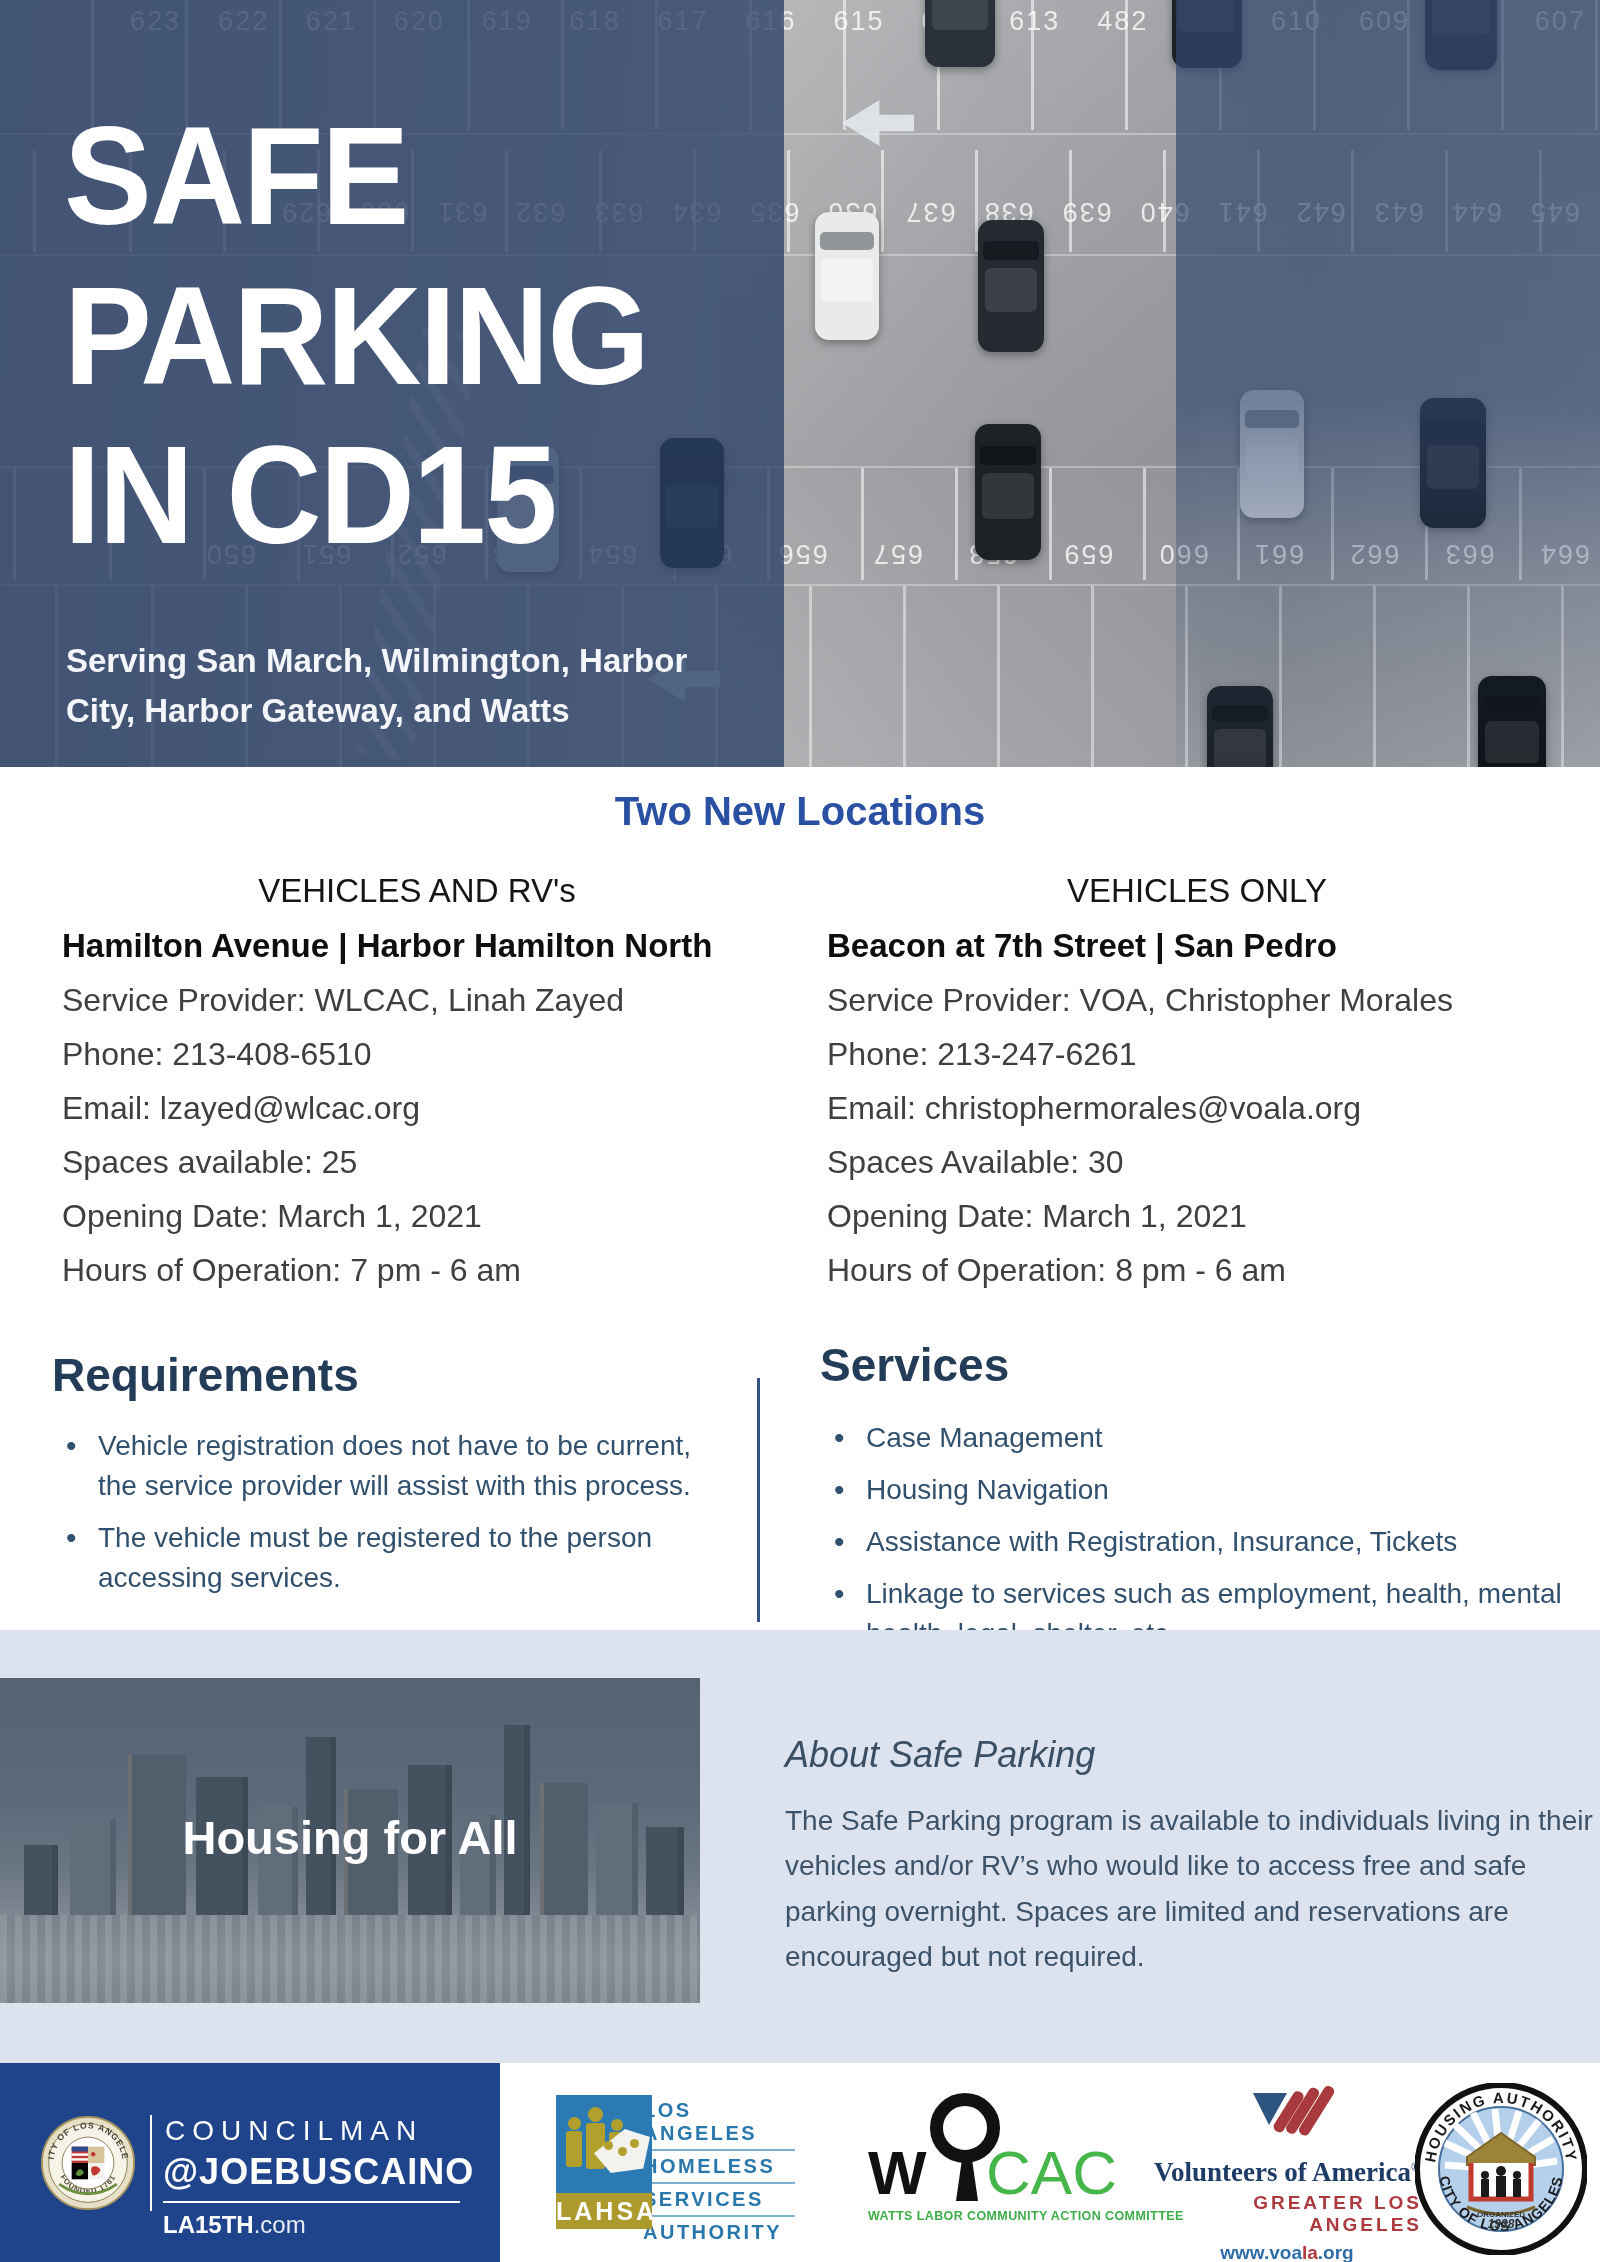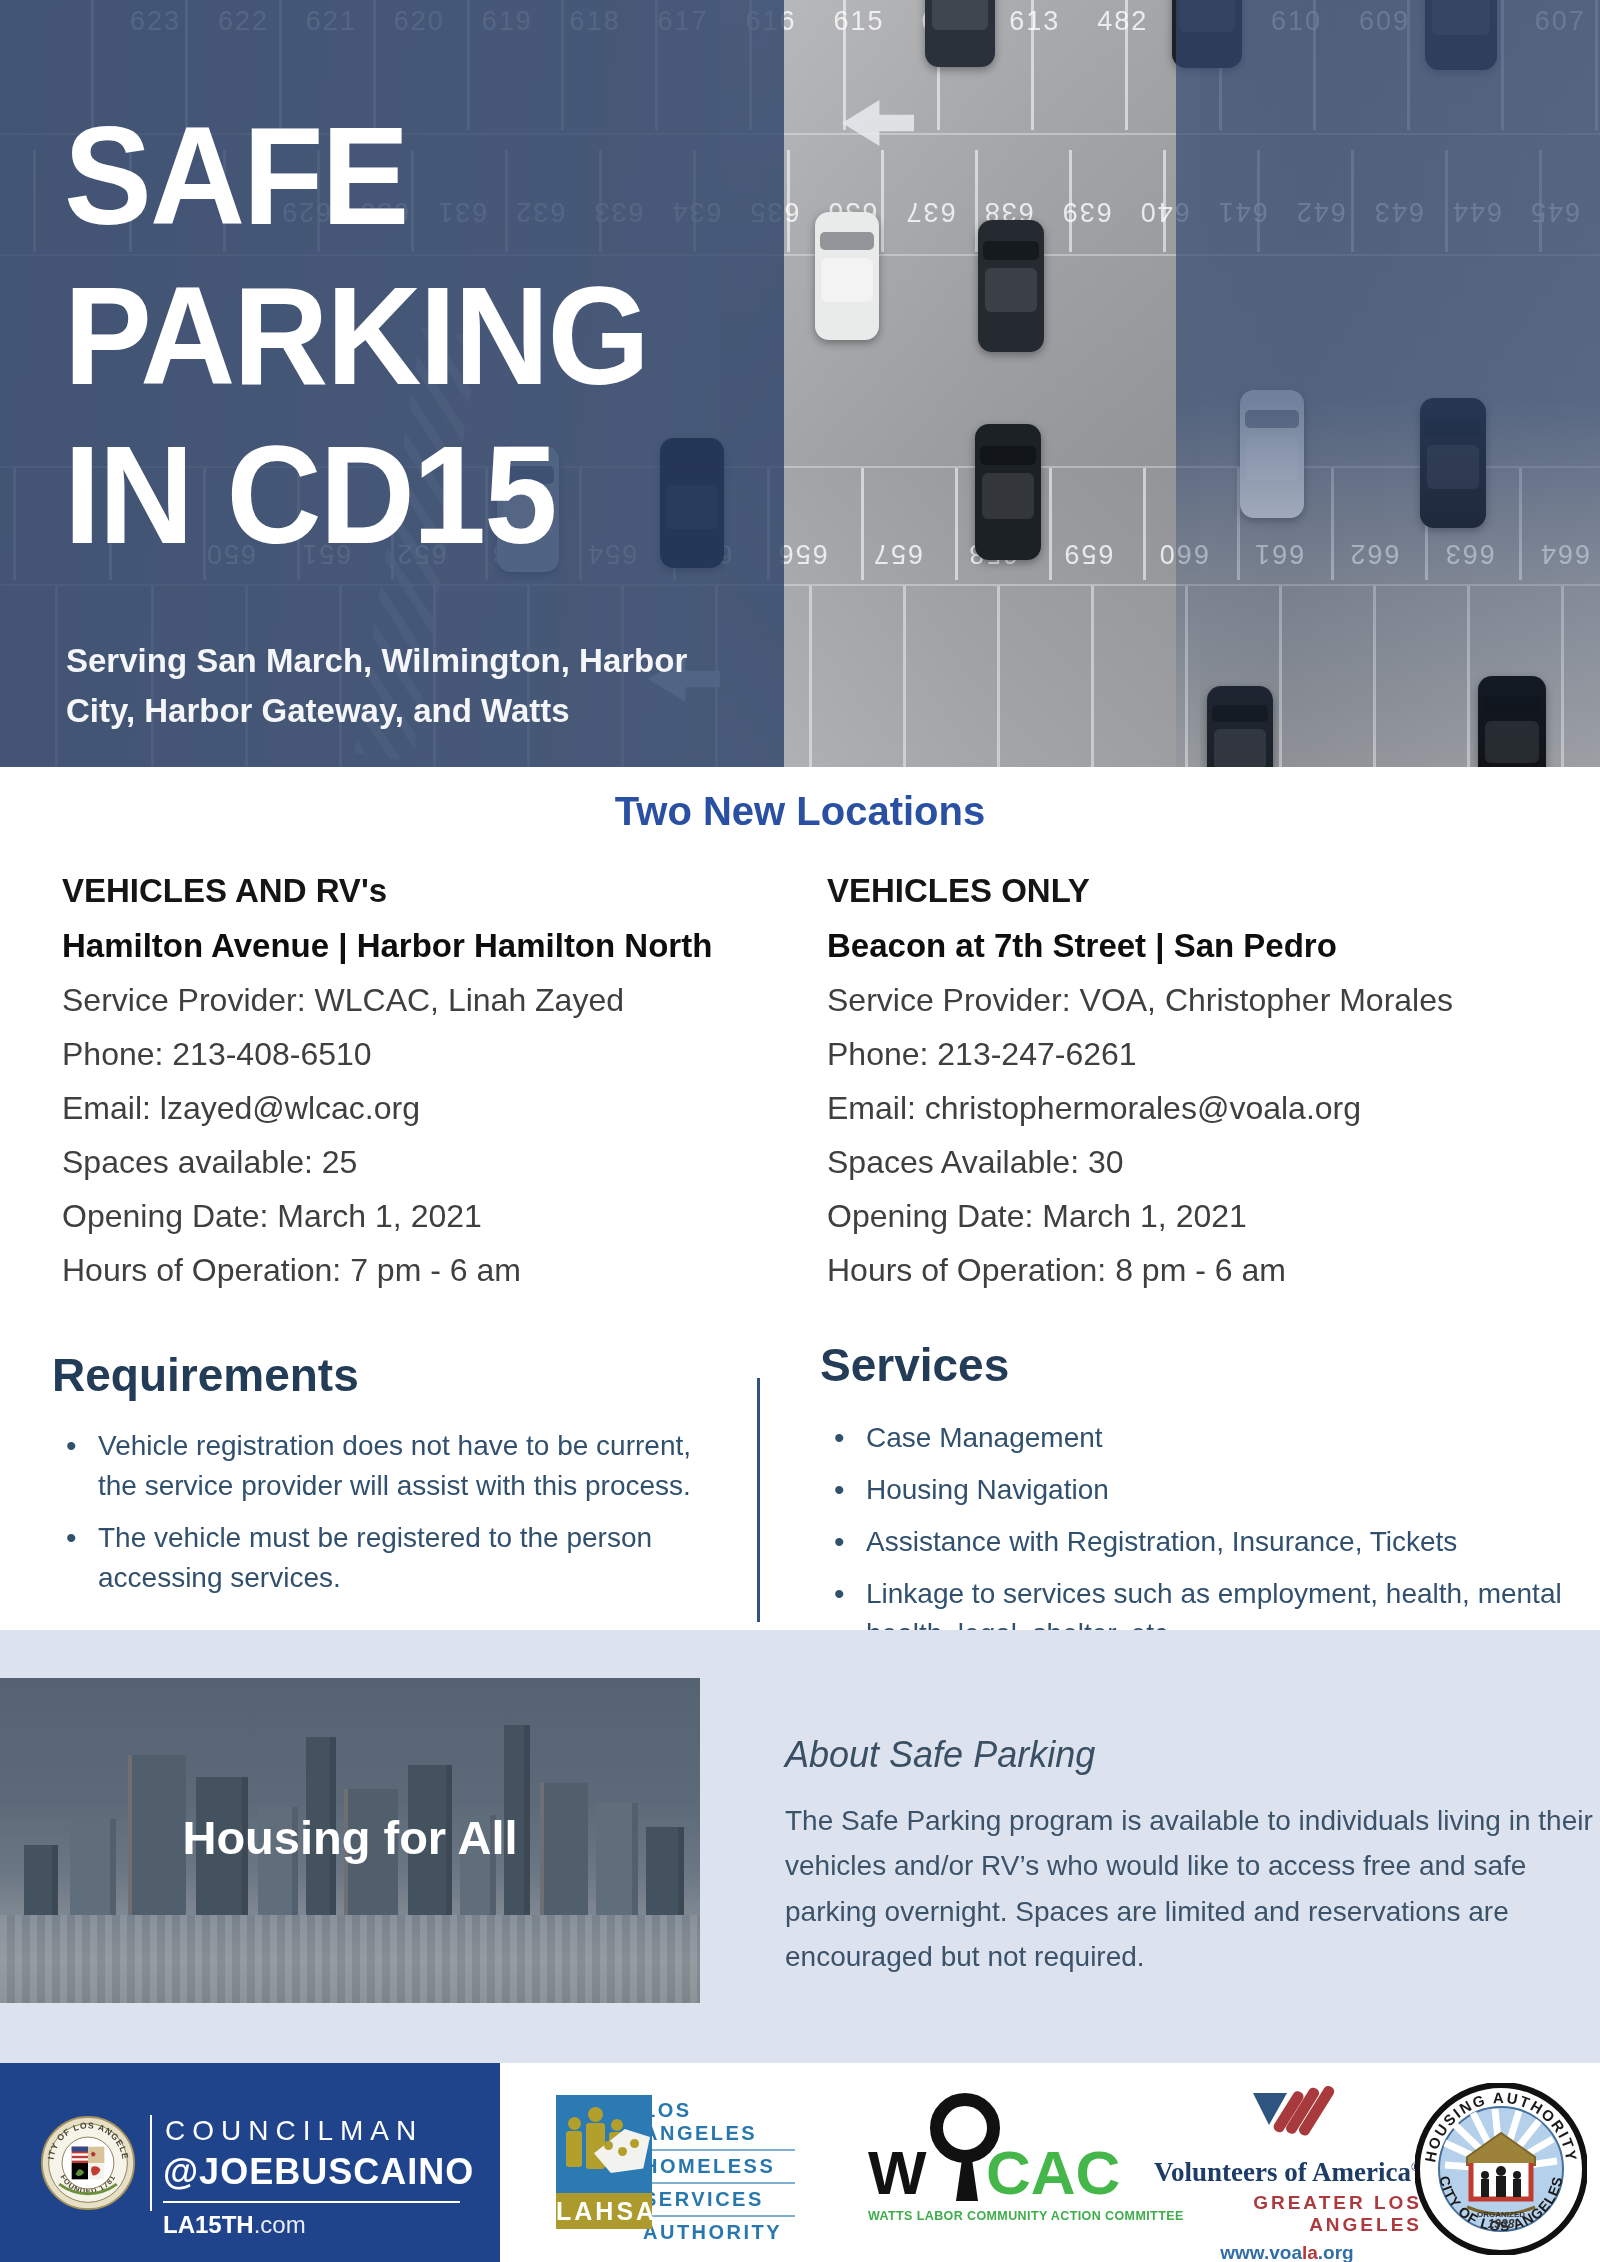--- a/index.html
+++ b/index.html
@@ -41,21 +41,21 @@
   .hero-sub{position:absolute;left:66px;top:636px;width:680px;margin:0;color:#f4f6f9;
         font-size:33px;font-weight:700;line-height:1.5;}
 
   
   .locations{position:absolute;left:0;top:767px;width:1600px;height:553px;background:#ffffff;}
   .loc-heading{position:absolute;left:0;top:22px;width:1600px;margin:0;text-align:center;
         color:#2a50a3;font-size:40px;font-weight:800;}
   .loc-card{position:absolute;top:96px;}
   .loc-card.left{left:62px;width:710px;}
   .loc-card.right{left:827px;width:740px;}
-  .loc-type{margin:0;font-size:33px;font-weight:700;color:#151515;line-height:55px;}
+  .loc-type{margin:0;font-size:33px;font-weight:400;color:#151515;line-height:55px;text-align:center;}
   .loc-name{margin:0;font-size:33px;font-weight:800;color:#0e0e0e;line-height:55px;}
   .loc-details div{font-size:32px;color:#3f3f3f;line-height:54px;}
 
   
   .reqserv{position:absolute;left:0;top:1320px;width:1600px;height:310px;background:#ffffff;}
   .rs-heading{margin:0;font-size:46px;font-weight:800;color:#233c58;}
   .req-heading{position:absolute;left:52px;top:28px;}
   .svc-heading{position:absolute;left:820px;top:18px;}
   .rs-list{position:absolute;margin:0;padding:0;list-style:none;}
   .req-list{left:60px;top:106px;width:670px;}
@@ -109,21 +109,21 @@
   .lahsa-text{display:flex;flex-direction:column;justify-content:center;width:152px;}
   .lahsa-text span{display:block;color:#2878ad;font-size:20px;font-weight:700;letter-spacing:2.5px;
         padding:4px 0;border-bottom:2px solid #7fb0d2;}
   .lahsa-text span:last-child{border-bottom:none;}
 
   .wlcac{position:absolute;left:868px;top:30px;width:240px;height:140px;}
   .wl-ring{position:absolute;left:62px;top:0;width:44px;height:44px;border:13px solid #111;border-radius:50%;}
   .wl-stem{position:absolute;left:88px;top:62px;width:22px;height:46px;background:#111;
         clip-path:polygon(30% 0,70% 0,100% 100%,0 100%);}
   .wl-w{position:absolute;left:0;top:44px;font-size:62px;font-weight:800;color:#111;}
-  .wl-cac{position:absolute;left:118px;top:44px;font-size:62px;font-weight:700;color:#45b649;}
+  .wl-cac{position:absolute;left:118px;top:44px;font-size:62px;font-weight:400;color:#45b649;}
   .wl-caption{position:absolute;left:0;top:116px;width:240px;font-size:12.5px;font-weight:700;
         color:#3dae49;letter-spacing:.4px;white-space:nowrap;}
 
   .voa{position:absolute;left:1152px;top:22px;width:270px;text-align:center;}
   .voa-name{margin:4px 0 0;font-family:"Liberation Serif",serif;font-size:27px;font-weight:700;color:#1d3c66;}
   .voa-reg{font-size:12px;vertical-align:super;}
   .voa-sub{margin:4px 0 0;font-size:19px;font-weight:700;color:#ad3a3f;letter-spacing:3px;text-align:right;}
   .voa-url{margin:6px 0 0;font-size:19px;font-weight:700;color:#2f6da8;}
   .voa-url .red{color:#b03a3e;}
 

